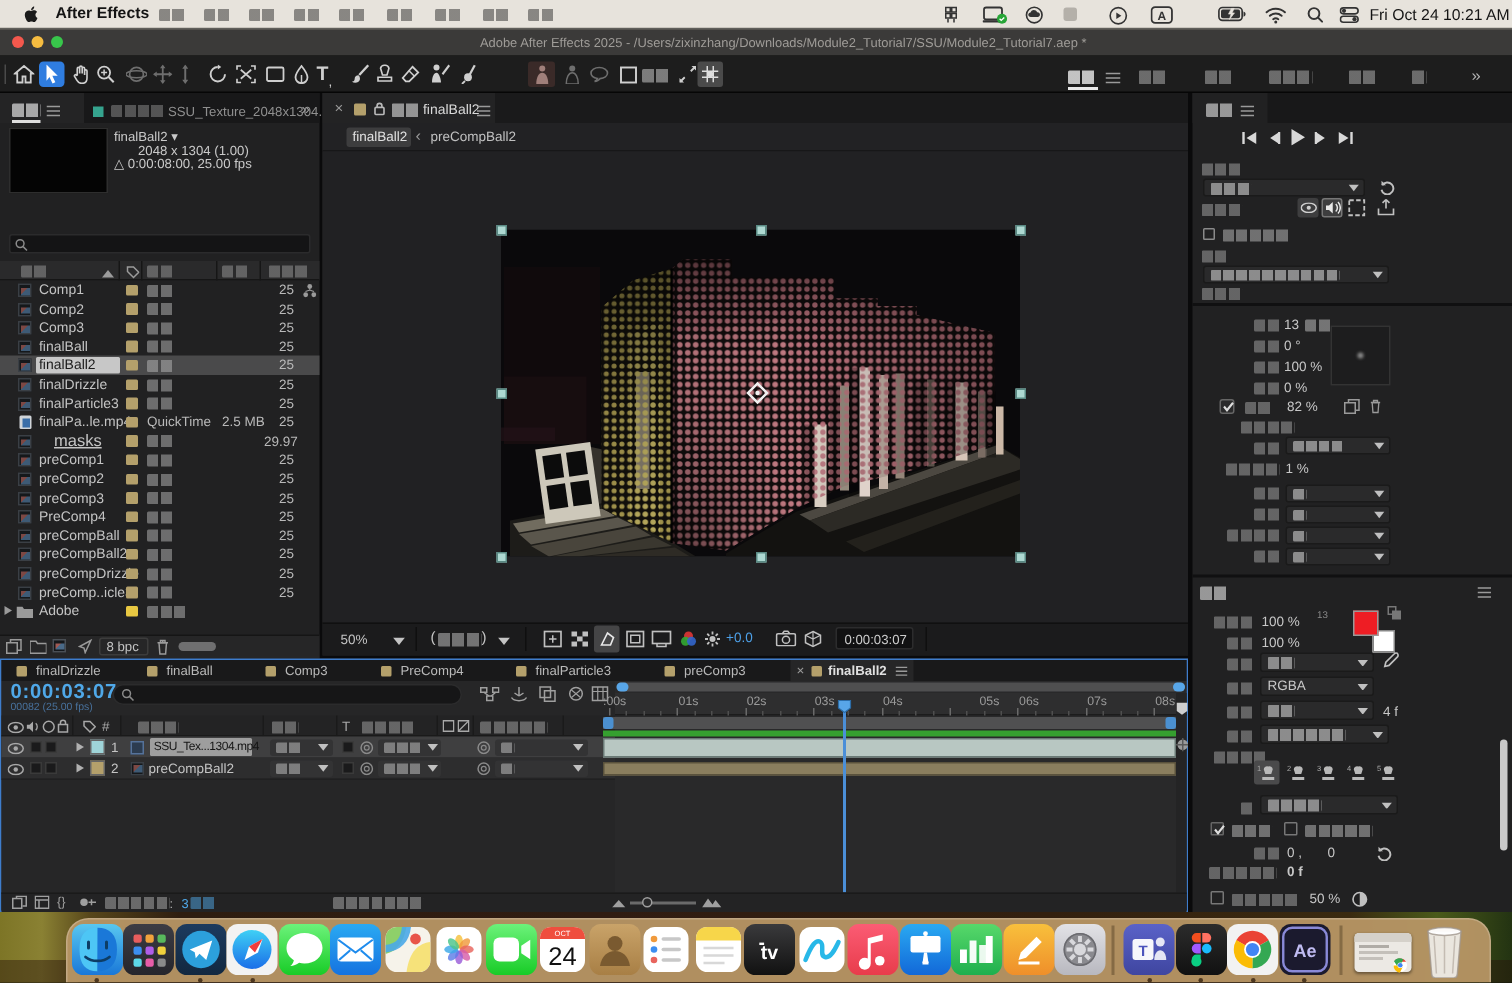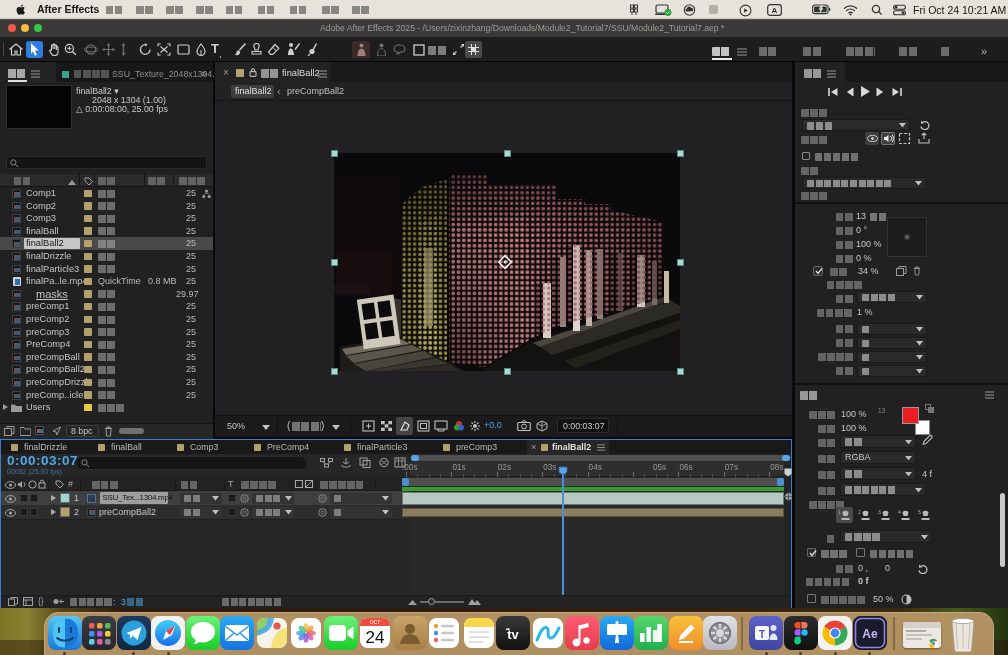--- a/index.html
+++ b/index.html
@@ -286,21 +286,21 @@
 <div class="a" style="left:26px;top:263.6px;font-size:9.3px;color:#c4c4c4;white-space:nowrap;line-height:11.3px;">finalParticle3</div>
 <div class="a" style="left:84px;top:265.1px;width:7.5px;height:7.5px;background:#b4a06b;border-radius:1px;"></div>
 <div class="cj" style="left:98px;top:265.1px;width:18px;height:8px;background:repeating-linear-gradient(90deg,#b9b9b9 0 7.5px,transparent 7.5px 9px);opacity:0.5"></div>
 <div class="a" style="left:176px;top:263.6px;font-size:9px;color:#b9b9b9;white-space:nowrap;line-height:11px;width:20px;text-align:right;">25</div>
 <div class="a" style="left:13px;top:277.2px;width:8px;height:9px;background:#cfd4d8;border-radius:1px;"></div>
 <div class="a" style="left:14.5px;top:278.7px;width:5px;height:6px;background:#3a6ea8;"></div>
 <div class="a" style="left:26px;top:276.2px;font-size:9.3px;color:#c4c4c4;white-space:nowrap;line-height:11.3px;">finalPa..le.mp4</div>
 <div class="a" style="left:84px;top:277.7px;width:7.5px;height:7.5px;background:#b4a06b;border-radius:1px;"></div>
 <div class="cj" style="left:98px;top:277.7px;width:0px;height:8px;background:repeating-linear-gradient(90deg,#b9b9b9 0 7.5px,transparent 7.5px 9px);opacity:0.5"></div>
 <div class="a" style="left:98px;top:276.2px;font-size:9px;color:#b9b9b9;white-space:nowrap;line-height:11px;">QuickTime</div>
-<div class="a" style="left:148px;top:276.2px;font-size:9px;color:#b9b9b9;white-space:nowrap;line-height:11px;">0.8 MB</div>
+<div class="a" style="left:148px;top:276.2px;font-size:9px;color:#b9b9b9;white-space:nowrap;line-height:11px;">2.5 MB</div>
 <div class="a" style="left:176px;top:276.2px;font-size:9px;color:#b9b9b9;white-space:nowrap;line-height:11px;width:20px;text-align:right;">25</div>
 <div class="a" style="left:12px;top:289.8px;width:9px;height:9px;background:#15181b;border:1px solid #3a3f45;"></div>
 <div class="a" style="left:13.5px;top:292.8px;width:6px;height:4.5px;background:linear-gradient(135deg,#7c4844 0 40%,#3e5a75 40% 100%);"></div>
 <div class="a" style="left:36px;top:288.8px;font-size:11px;color:#c4c4c4;white-space:nowrap;line-height:11.3px;text-decoration:underline;">masks</div>
 <div class="a" style="left:84px;top:290.3px;width:7.5px;height:7.5px;background:#b4a06b;border-radius:1px;"></div>
 <div class="cj" style="left:98px;top:290.3px;width:18px;height:8px;background:repeating-linear-gradient(90deg,#b9b9b9 0 7.5px,transparent 7.5px 9px);opacity:0.5"></div>
 <div class="a" style="left:176px;top:288.8px;font-size:9px;color:#b9b9b9;white-space:nowrap;line-height:11px;width:20px;text-align:right;">29.97</div>
 <div class="a" style="left:12px;top:302.4px;width:9px;height:9px;background:#15181b;border:1px solid #3a3f45;"></div>
 <div class="a" style="left:13.5px;top:305.4px;width:6px;height:4.5px;background:linear-gradient(135deg,#7c4844 0 40%,#3e5a75 40% 100%);"></div>
 <div class="a" style="left:26px;top:301.4px;font-size:9.3px;color:#c4c4c4;white-space:nowrap;line-height:11.3px;">preComp1</div>
@@ -346,21 +346,21 @@
 <div class="a" style="left:12px;top:390.6px;width:9px;height:9px;background:#15181b;border:1px solid #3a3f45;"></div>
 <div class="a" style="left:13.5px;top:393.6px;width:6px;height:4.5px;background:linear-gradient(135deg,#7c4844 0 40%,#3e5a75 40% 100%);"></div>
 <div class="a" style="left:26px;top:389.6px;font-size:9.3px;color:#c4c4c4;white-space:nowrap;line-height:11.3px;">preComp..icle3</div>
 <div class="a" style="left:84px;top:391.1px;width:7.5px;height:7.5px;background:#b4a06b;border-radius:1px;"></div>
 <div class="cj" style="left:98px;top:391.1px;width:18px;height:8px;background:repeating-linear-gradient(90deg,#b9b9b9 0 7.5px,transparent 7.5px 9px);opacity:0.5"></div>
 <div class="a" style="left:176px;top:389.6px;font-size:9px;color:#b9b9b9;white-space:nowrap;line-height:11px;width:20px;text-align:right;">25</div>
 <div class="a" style="left:3px;top:404.2px;width:0;height:0;border-top:3.5px solid transparent;border-bottom:3.5px solid transparent;border-left:5px solid #9a9a9a"></div>
 <svg class="a" style="left:11px;top:403.2px" width="11" height="9" viewBox="0 0 11 9">
     <path d="M0 1.5h4l1 1.5h6v6H0z" fill="#9a9a9a"></path>
   </svg>
-<div class="a" style="left:26px;top:402.2px;font-size:9.3px;color:#c4c4c4;white-space:nowrap;line-height:11.3px;">Users</div>
+<div class="a" style="left:26px;top:402.2px;font-size:9.3px;color:#c4c4c4;white-space:nowrap;line-height:11.3px;">Adobe</div>
 <div class="a" style="left:84px;top:403.7px;width:7.5px;height:7.5px;background:#e8c842;border-radius:1px;"></div>
 <div class="cj" style="left:98px;top:403.7px;width:27px;height:8px;background:repeating-linear-gradient(90deg,#b9b9b9 0 7.5px,transparent 7.5px 9px);opacity:0.5"></div>
 <div class="a" style="left:0px;top:423px;width:213px;height:16px;background:#262627;border-top:1px solid #151515;"></div>
 <svg class="a" style="left:4px;top:426px" width="11" height="10" viewBox="0 0 11 10">
     <g fill="none" stroke="#9a9a9a" stroke-width="1">
       <rect x="0.5" y="2.5" width="7" height="7"></rect>
       <path d="M3 2.5V.5h7v7H8"></path>
     </g>
   </svg>
 <svg class="a" style="left:20px;top:426px" width="11" height="10" viewBox="0 0 11 10">
@@ -644,21 +644,21 @@
 <div class="a" style="left:856px;top:239px;font-size:9px;color:#c8c8c8;white-space:nowrap;line-height:11px;">100 %</div>
 <div class="cj" style="left:836px;top:255px;width:18px;height:8px;background:repeating-linear-gradient(90deg,#a8a8a8 0 7.5px,transparent 7.5px 9px);opacity:0.5"></div>
 <div class="a" style="left:856px;top:253px;font-size:9px;color:#c8c8c8;white-space:nowrap;line-height:11px;">0 %</div>
 <div class="a" style="left:887px;top:217px;width:40px;height:40px;background:#1d1d1e;border:1px solid #333;"></div>
 <div class="a" style="left:905px;top:235px;width:4px;height:4px;background:#8a8a8a;border-radius:50%;filter:blur(1px);"></div>
 <div class="a" style="left:813px;top:266px;width:10px;height:10px;background:#2a2a2b;border:1px solid #666;border-radius:2px;"></div>
 <svg class="a" style="left:814.5px;top:267px" width="8" height="8" viewBox="0 0 8 8">
     <path d="M1 4l2 2.5L7 1.5" fill="none" stroke="#ddd" stroke-width="1.4"></path>
   </svg>
 <div class="cj" style="left:830px;top:268px;width:18px;height:8px;background:repeating-linear-gradient(90deg,#a8a8a8 0 7.5px,transparent 7.5px 9px);opacity:0.5"></div>
-<div class="a" style="left:858px;top:266px;font-size:9px;color:#c8c8c8;white-space:nowrap;line-height:11px;">34 %</div>
+<div class="a" style="left:858px;top:266px;font-size:9px;color:#c8c8c8;white-space:nowrap;line-height:11px;">82 %</div>
 <svg class="a" style="left:896px;top:266px" width="11" height="10" viewBox="0 0 11 10">
     <g fill="none" stroke="#9a9a9a" stroke-width="1">
       <rect x="0.5" y="2.5" width="7" height="7"></rect>
       <path d="M3 2.5V.5h7v7H8"></path>
     </g>
   </svg>
 <svg class="a" style="left:913px;top:266px" width="8" height="10" viewBox="0 0 9 11">
     <g fill="none" stroke="#9a9a9a" stroke-width="1">
       <path d="M1 2.5h7M2 2.5l.6 7.5h3.8l.6-7.5"></path>
       <path d="M3 1h3v1.5H3z"></path>

